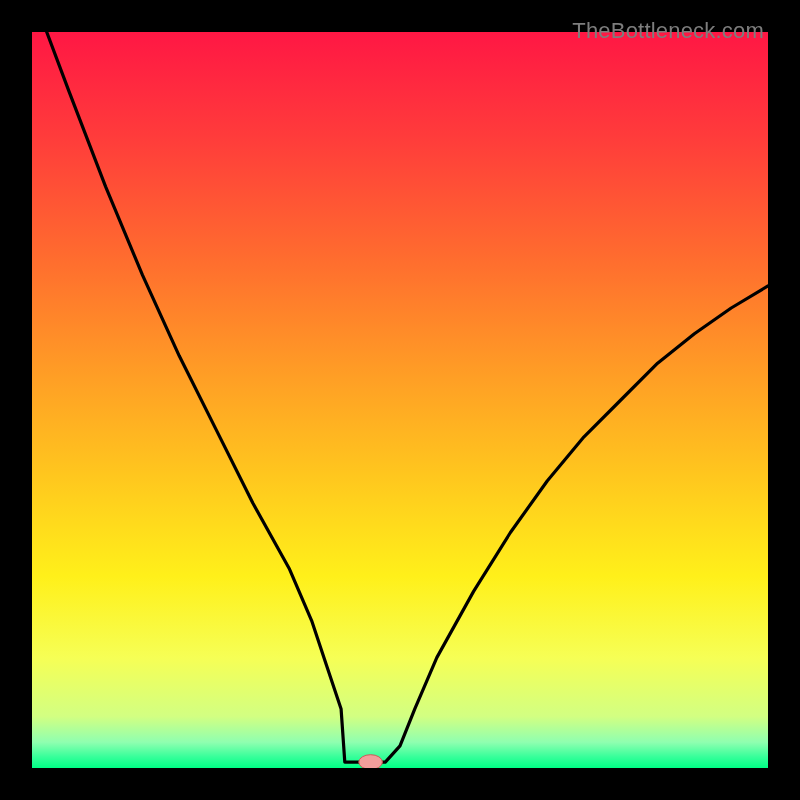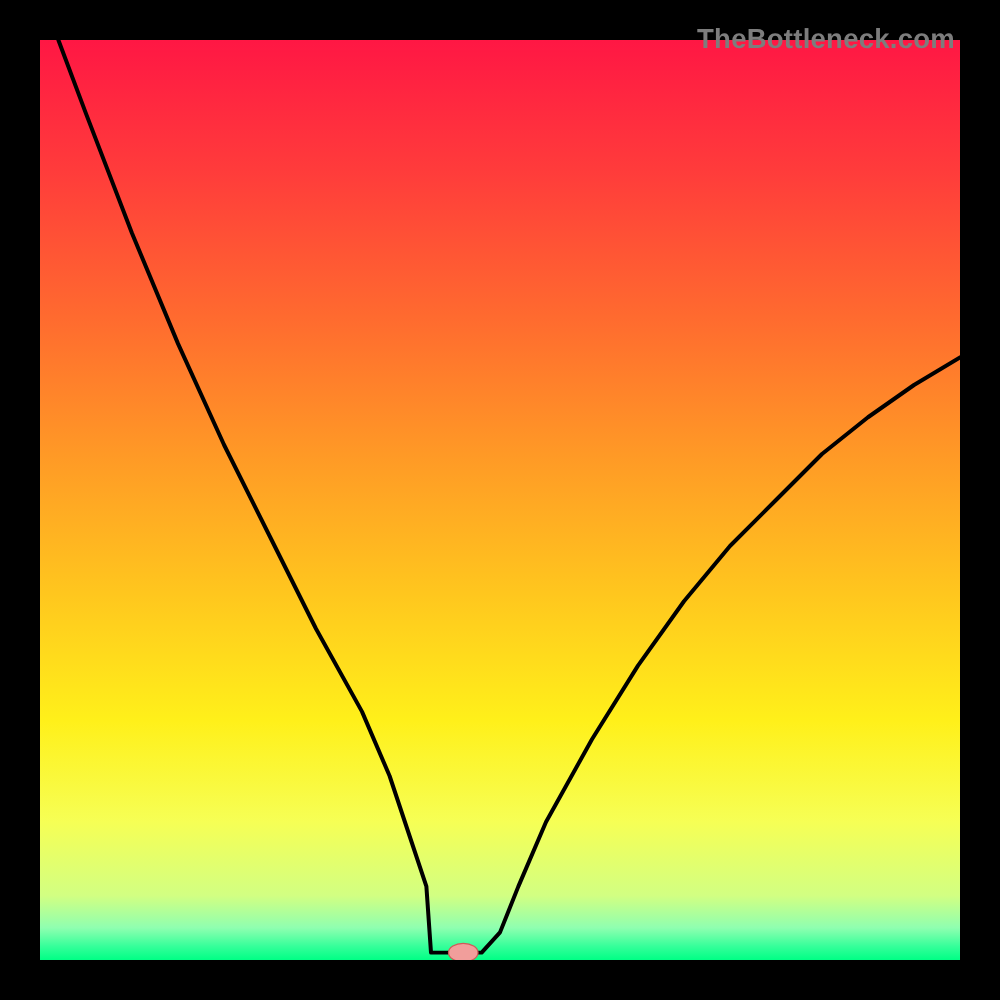--- a/index.html
+++ b/index.html
@@ -26,21 +26,21 @@
     width: 736px;
     height: 736px;
     overflow: hidden;
   }
   .watermark {
     position: absolute;
     top: 2px;
     right: 20px;
     color: #7d7d7d;
     font-size: 22px;
-    font-weight: 700;
+    font-weight: 400;
     letter-spacing: 0.2px;
     z-index: 50;
   }
   svg { display: block; }
 </style>
 </head>
 <body>
 
 <div class="frame">
   <div class="watermark">TheBottleneck.com</div>

